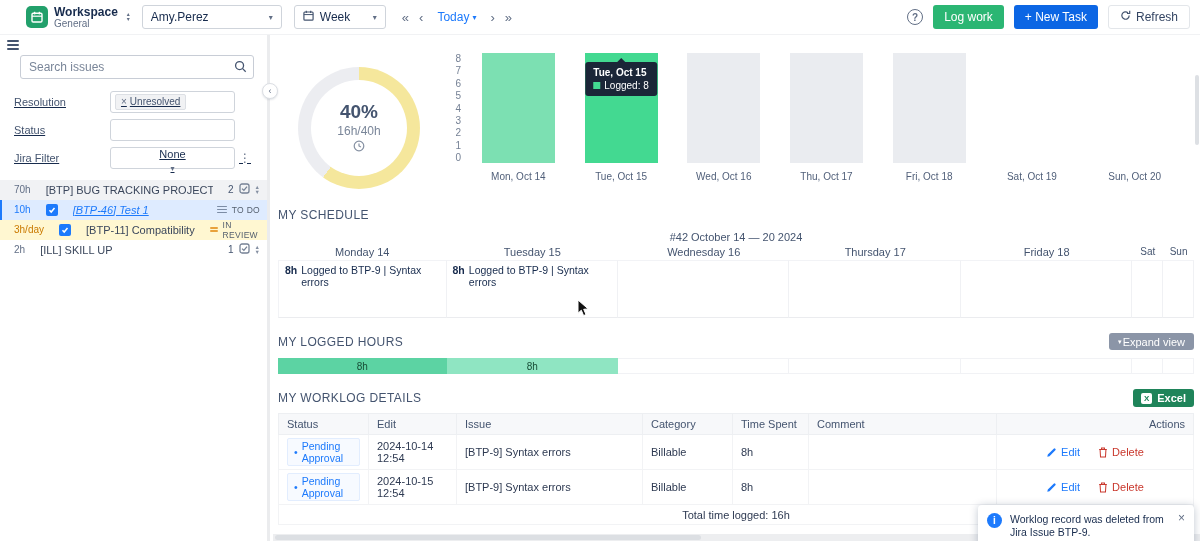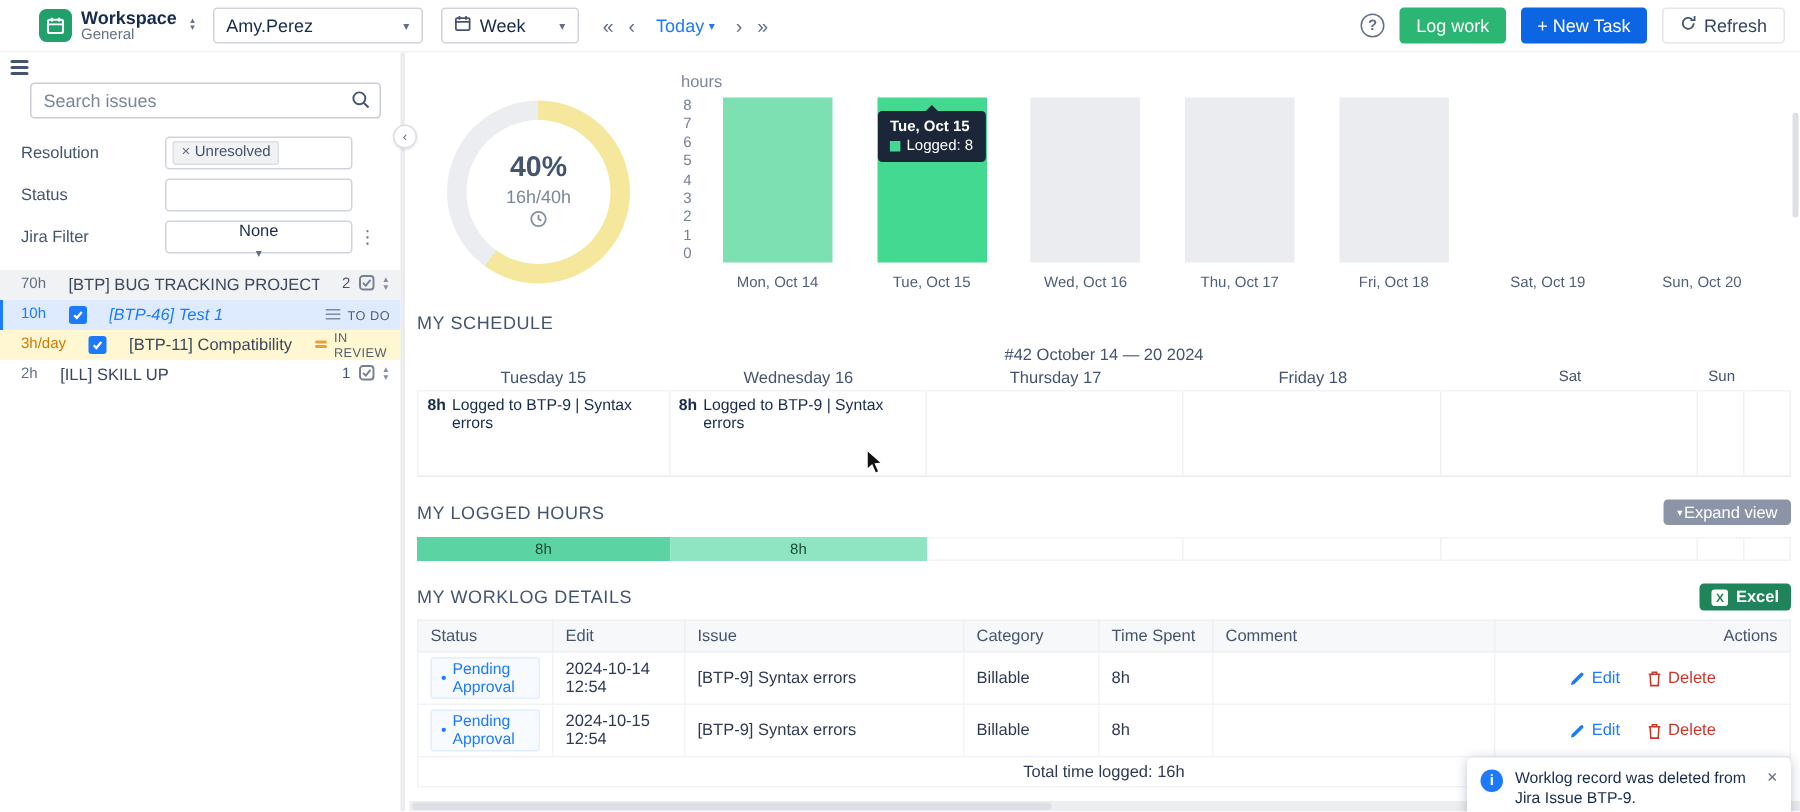--- a/index.html
+++ b/index.html
@@ -35,39 +35,39 @@
   .sidebar { width:270px; min-width:270px; border-right:3px solid #EBECEE; position:relative; padding-top:2px; background:#fff; }
   .main { flex:1; position:relative; padding:0 6px 0 8px; overflow:hidden; }
 
   
   .hamburger { width:12px; margin:3px 0 5px 7px; display:flex; flex-direction:column; gap:2.5px; cursor:pointer; }
   .hamburger i { height:1.5px; background:#44546F; border-radius:1px; }
   .search-row { position:relative; margin:0 13px 9px 20px; }
   .search-row input { width:100%; height:24px; border:1px solid #C8CDD6; border-radius:3px; padding:0 26px 0 8px; font-size:12px; font-family:inherit; color:#172B4D; }
   .search-row input::placeholder { color:#7A8699; }
   .search-ic { position:absolute; right:7px; top:5px; cursor:pointer; }
-  .filter-row { display:flex; align-items:center; padding:3px 12px 3px 14px; }
+  .filter-row { display:flex; align-items:center; padding:3px 12px 3px 14px;text-decoration:underline; }
   .filter-label { width:96px; flex:none; font-size:11px; color:#44546F; }
   .filter-control { flex:1; height:22px; border:1px solid #CFD4DB; border-radius:3px; display:flex; align-items:center; padding:0 4px; gap:4px; font-size:11px; background:#fff; }
   .filter-row.pad .filter-control { margin-right:20px; }
   .tag { background:#F1F2F4; border:1px solid #DCDFE4; border-radius:2px; height:16px; padding:0 5px; font-size:10px; color:#44546F; display:flex; align-items:center; gap:3px; }
   .tag .x { color:#626F86; cursor:pointer; }
   .jira-ctl { justify-content:space-between; cursor:pointer;flex-direction:column; }
   .kebab { width:20px; text-align:center; color:#626F86; font-size:12px; cursor:pointer; }
   .issue-list { margin-top:8px; }
   .issue-row { height:20px; display:flex; align-items:center; gap:15px; padding:0 7px 0 14px; font-size:11px; cursor:pointer; }
   .issue-row .ihours { font-size:10px; color:#626F86; flex:none; }
   .issue-row .ititle { color:#3B475C; white-space:nowrap; overflow:hidden; }
   .row-right { margin-left:auto; display:flex; align-items:center; gap:5px; }
   .icount { font-size:10px; color:#44546F; }
   .sorts { display:flex; flex-direction:column; font-size:5.5px; line-height:5px; color:#8590A2; cursor:pointer; }
   .r-gray { background:#F1F2F4; }
   .r-selected { background:#DEEBFF; border-left:2px solid #1D7AFC; padding-left:12px; }
   .r-selected .ihours, .r-selected .ititle { color:#1D7AFC; }
-  .r-selected .ititle { font-style:italic; }
+  .r-selected .ititle { font-style:italic;text-decoration:underline; }
   .r-yellow { background:#FFF7D1; }
   .r-yellow .ihours { color:#CA7A00; }
   .task-ic { width:12px; height:12px; flex:none; background:#1D7AFC; border-radius:2px; display:flex; align-items:center; justify-content:center; }
   .lines { display:flex; flex-direction:column; gap:1.5px; width:10px; }
   .lines i { height:1.5px; border-radius:1px; display:block; }
   .lines.todo i { background:#7C8CA5; }
   .lines.review i { background:#E8A13A; }
   .istatus { font-size:8.5px; color:#55606F; letter-spacing:.3px; }
   .collapse-btn { position:absolute; left:262px; top:48px; width:16px; height:16px; border-radius:50%; background:#fff; border:1px solid #DCDFE4; box-shadow:0 1px 2px rgba(9,30,66,.12); color:#626F86; font-size:9px; display:flex; align-items:center; justify-content:center; z-index:6; cursor:pointer; }
 
@@ -313,21 +313,20 @@
             <span class="donut-pct">40%</span>
             <span class="donut-ratio">16h/40h</span>
             <span class="donut-clock"><svg width="12" height="12" viewBox="0 0 12 12">
                   <circle cx="6" cy="6" r="4.8" fill="none" stroke="#8590A2" stroke-width="1.2"></circle>
                   <path d="M6 3.4 V6 L7.9 7.1" fill="none" stroke="#8590A2" stroke-width="1.2"></path>
                 </svg></span>
           </div>
         </div>
       </div>
       <div class="barchart">
-        <div class="bc-title">hours</div>
         <div class="bc-body">
           <div class="bc-y">
               <span>8</span>
               <span>7</span>
               <span>6</span>
               <span>5</span>
               <span>4</span>
               <span>3</span>
               <span>2</span>
               <span>1</span>
@@ -371,20 +370,21 @@
           </div>
       </div>
     </div>
 
     <section class="section">
       <div class="section-head">
         <span class="section-title">MY SCHEDULE</span>
       </div>
       <div class="sched-week">#42 October 14 — 20 2024</div>
       <div class="week-cols">
+        <div class="sched-h">Monday 14</div>
         <div class="sched-h">Tuesday 15</div>
         <div class="sched-h">Wednesday 16</div>
         <div class="sched-h">Thursday 17</div>
         <div class="sched-h">Friday 18</div>
         <div class="sched-h sm">Sat</div>
         <div class="sched-h sm">Sun</div>
       </div>
       <div class="week-cols">
         <div class="sched-c first">
           <div class="entry">

